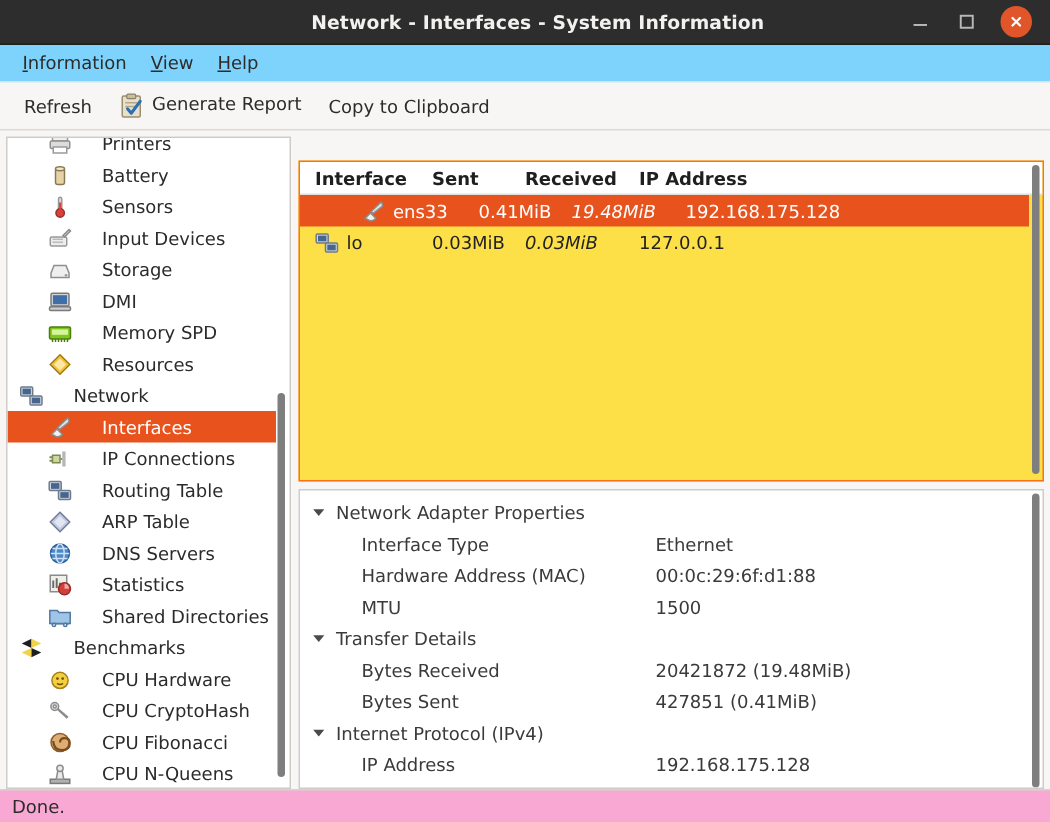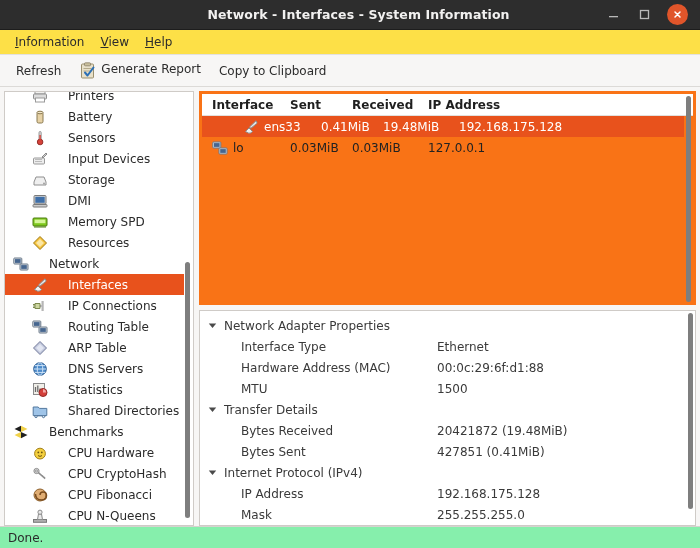--- a/index.html
+++ b/index.html
@@ -44,21 +44,21 @@
   .tb-max svg { display:block; }
   .tb-close {
     width: 21px; height: 21px; border-radius: 50%;
     background: #e0552a;
     color: #fff;
   }
 
   
   .menubar {
     height: 25px; flex: 0 0 25px;
-    background: #fde047;
+    background: #7dd3fc;
     display: flex; align-items: center;
     padding-left: 7px;
     border-bottom: 1px solid #e3e1df;
   }
   .menu-item {
     padding: 2px 8px; color: #2c2c2c; font-size: 12px;
     white-space: nowrap;
   }
   .menu-item .ul { text-decoration: underline; }
 
@@ -116,23 +116,23 @@
 
   
   .rightcol {
     flex: 1 1 auto; display: flex; flex-direction: column; gap: 5px;
     min-width: 0;
   }
 
   
   .tablepanel {
     flex: 0 0 214px;
-    background: #f97316;
-    border: 3px solid #f97316;
-    position: relative; overflow: hidden;
+    background: #fde047;
+    border: 1px solid #f97316;
+    position: relative; overflow: hidden; margin-top: 16px;
   }
   .thead {
     display: flex; align-items: center; height: 22px;
     border-bottom: 1px solid #e2e0dd;
     background: #ffffff;
     font-weight: bold; font-size: 12px; color: #1f1f1f;
     padding-left: 6px;
   }
   .th { padding: 0 4px; white-space: nowrap; }
   .th.c0 { width: 78px; }
@@ -140,21 +140,21 @@
   .th.c2 { width: 76px; }
   .th.c3 { flex: 1; }
   .trow {
     display: flex; align-items: center; height: 21px;
     font-size: 12px; color: #222; padding-left: 6px;
   }
   .trow.selected { background: #e8521c; color: #ffffff; margin-right: 9px; padding-left: 37px; }
   .td { padding: 0 4px; white-space: nowrap; overflow: hidden; }
   .td.c0 { width: 78px; display: flex; align-items: center; gap: 5px; }
   .td.c1 { width: 62px; }
-  .td.c2 { width: 76px; }
+  .td.c2 { width: 76px; font-style: italic; }
   .td.c3 { flex: 1; }
 
   
   .detailpanel {
     flex: 1 1 auto;
     background: #ffffff;
     border: 1px solid #cfcbc7;
     position: relative; overflow: hidden;
     padding-top: 4px;
   }
@@ -167,21 +167,21 @@
   .tri {
     width: 11px; flex: 0 0 11px; margin-right: 6px;
     display: flex; align-items: center; justify-content: center;
   }
   .dlabel { width: 196px; flex: 0 0 196px; white-space: nowrap; }
   .dvalue { flex: 1; white-space: nowrap; color: #3a3a3a; }
 
   
   .statusbar {
     height: 22px; flex: 0 0 22px;
-    background: #86efac;
+    background: #f9a8d4;
     border-top: 1px solid #d6d3cf;
     display: flex; align-items: center;
     padding-left: 8px;
     font-size: 12px; color: #2b2b2b;
   }
 </style>
 </head>
 <body>
 
 <div class="window">

